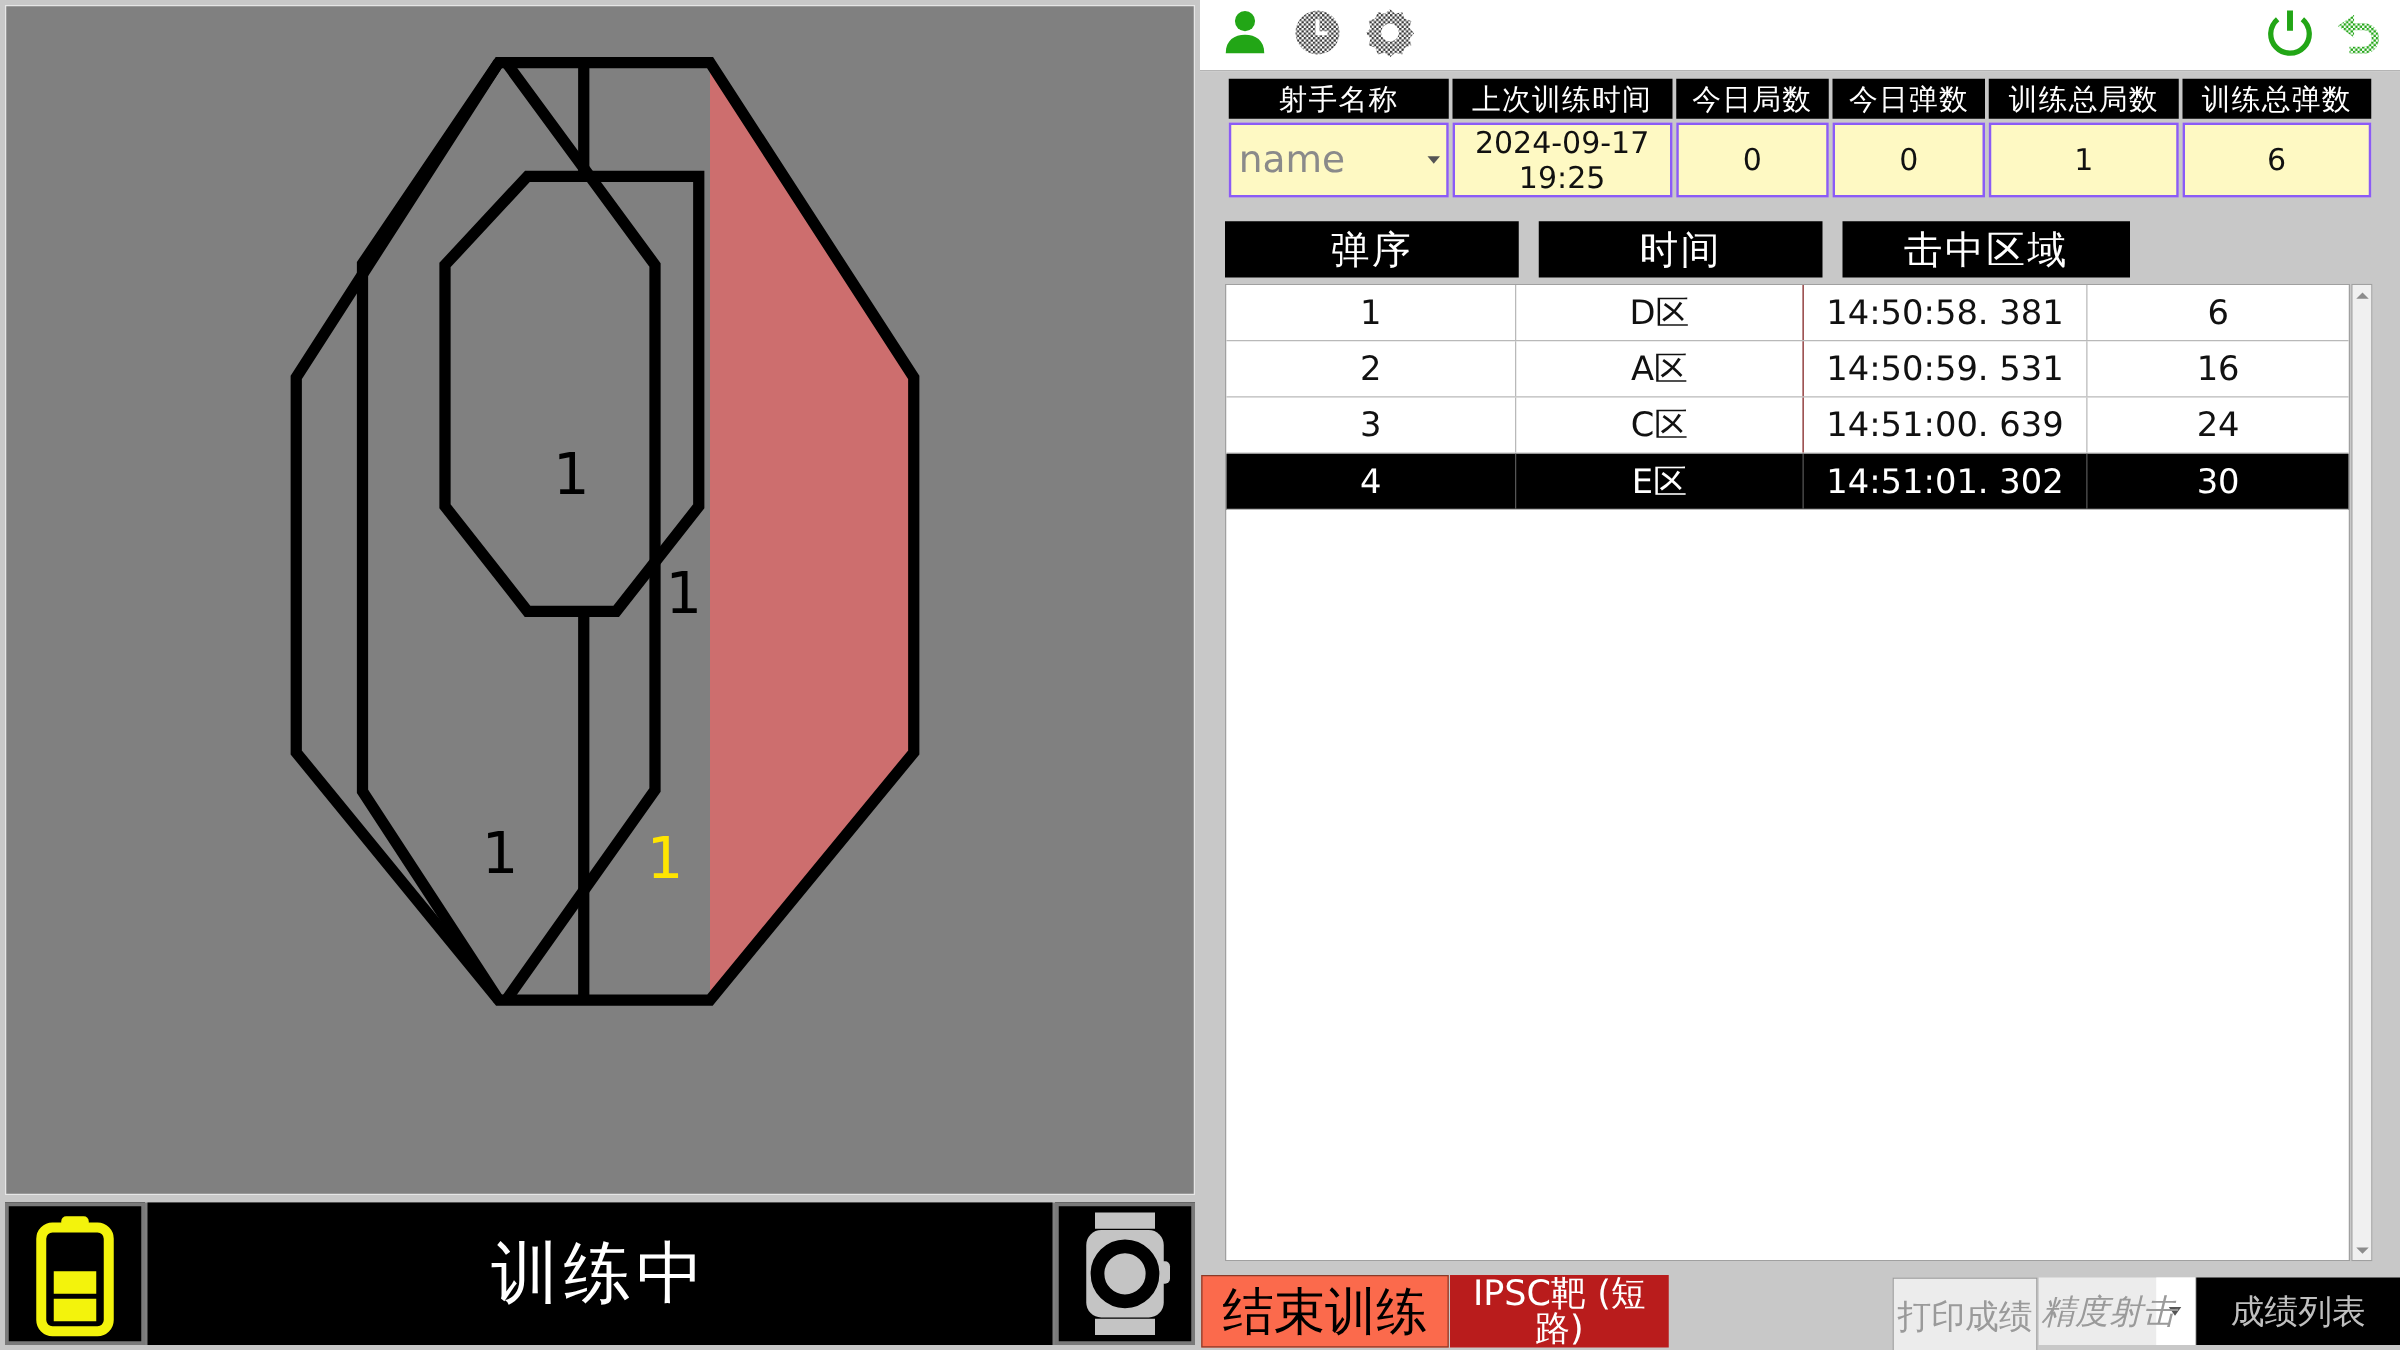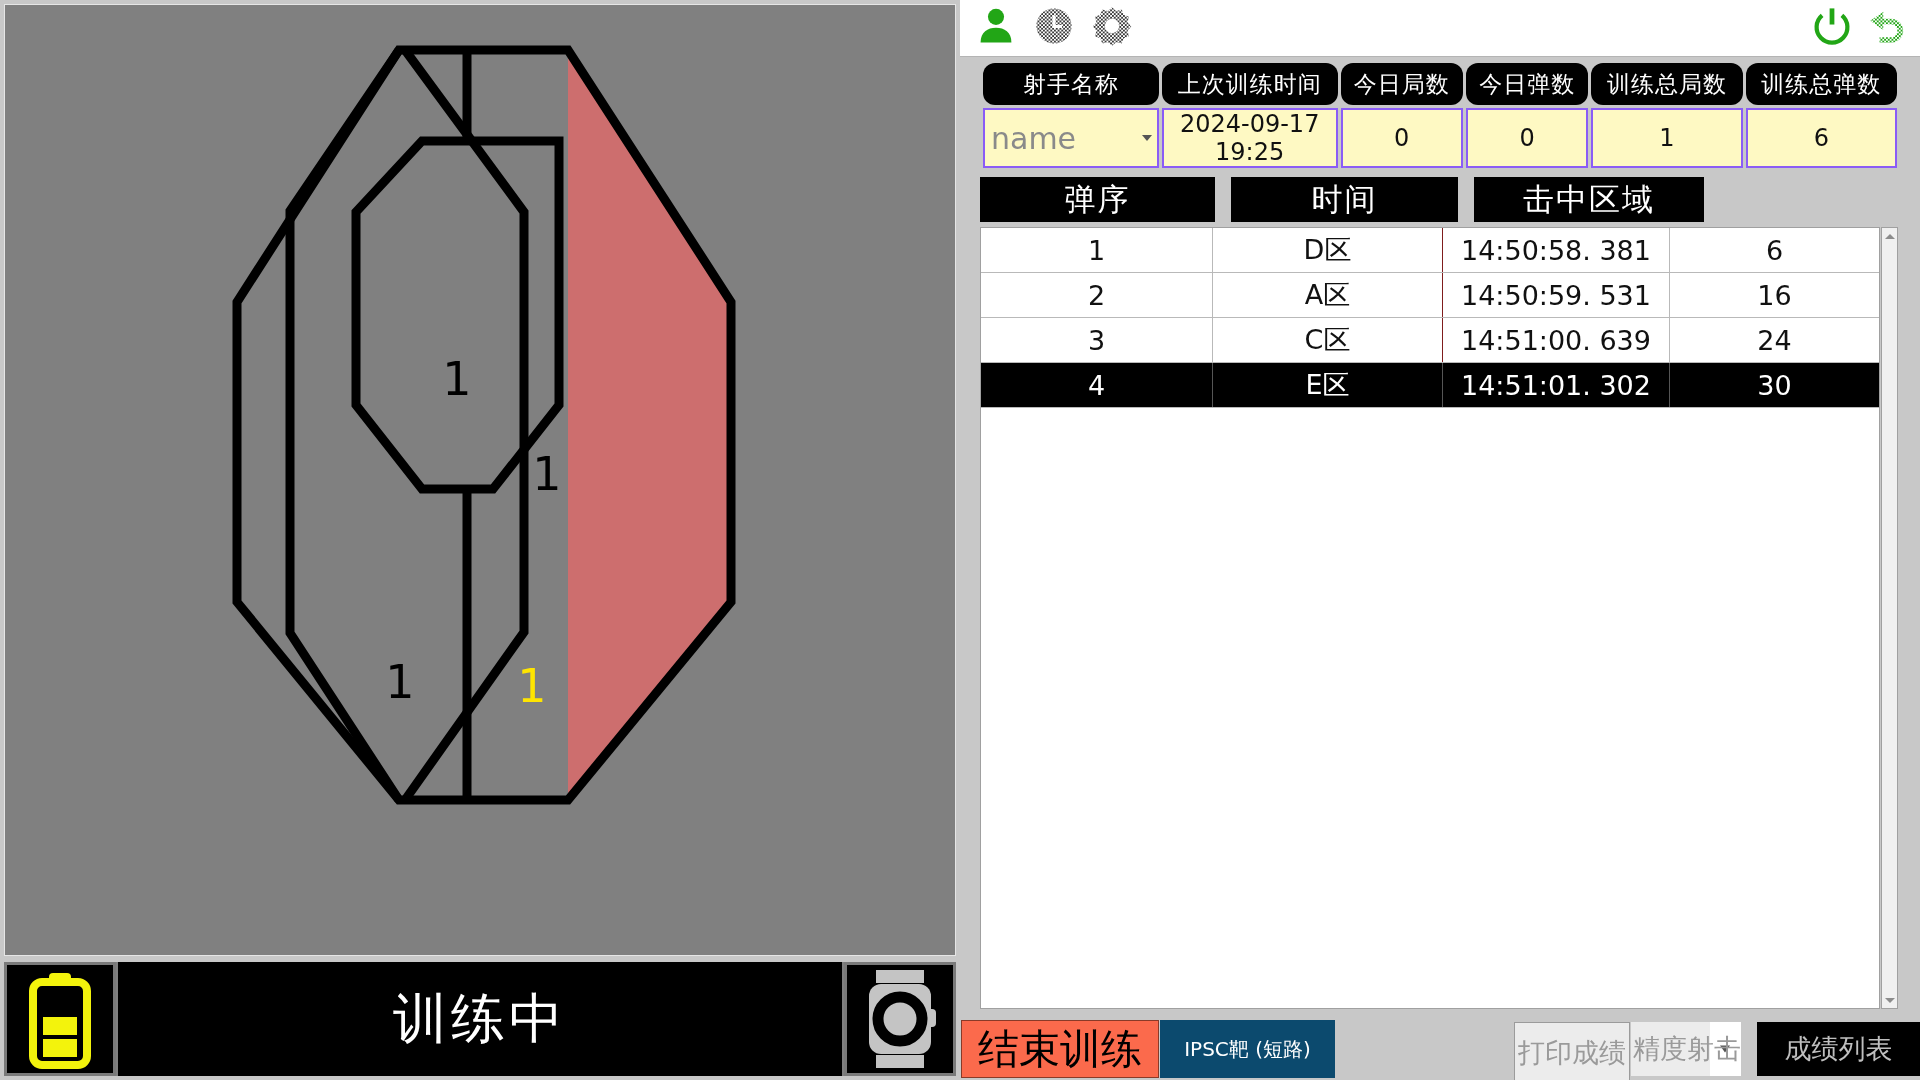--- a/index.html
+++ b/index.html
@@ -25,22 +25,22 @@
   .right-panel{position:absolute;left:960px;top:0;width:960px;height:1080px;background:#c8c8c8;}
   .toolbar{position:absolute;left:0;top:0;width:960px;height:56px;background:#fff;
            border-bottom:1px solid #b4b4b4;}
   .tb-left{position:absolute;left:14px;top:4px;display:flex;gap:14px;align-items:center;}
   .tb-right{position:absolute;right:12px;top:4px;display:flex;gap:10px;align-items:center;}
   .ticon{width:44px;height:44px;display:block;}
 
   
   .info-wrap{position:absolute;left:20px;top:60px;width:920px;}
   table.info{border-collapse:separate;border-spacing:3px;table-layout:fixed;width:920px;}
-  table.info th{background:#000;color:#fff;font-size:23px;font-weight:normal;height:42px;
-     font-family:"DejaVu Sans",sans-serif;padding:0;letter-spacing:1px;border-radius:12px;}
+  table.info th{background:#000;color:#fff;font-size:23px;font-weight:normal;height:32px;
+     font-family:"DejaVu Sans",sans-serif;padding:0;letter-spacing:1px;}
   table.info td{background:#fef9c3;height:38px;text-align:center;font-size:24px;color:#111;
      font-family:"DejaVu Sans",sans-serif;padding:0;border:2px solid #8b5cf6;box-sizing:border-box;}
   td.namecell{position:relative;background:#eee;border:1px solid #9a9a9a;text-align:left;padding:0;}
   .namecell .nm{position:absolute;left:6px;top:50%;transform:translateY(-50%);font-size:30px;color:#8a8a8a;}
   .namecell .cb-arrow{position:absolute;right:5px;top:50%;transform:translateY(-50%);
       width:0;height:0;border-left:5px solid transparent;border-right:5px solid transparent;
       border-top:6px solid #555;}
   td.timecell{font-size:21px;}
 
   
@@ -68,29 +68,29 @@
   .sb-arrow{position:absolute;left:0;width:15px;height:16px;display:flex;align-items:center;justify-content:center;}
   .sb-arrow.up{top:0}.sb-arrow.down{bottom:0}
   .tri-up{width:0;height:0;border-left:5px solid transparent;border-right:5px solid transparent;border-bottom:5px solid #8c8c8c;}
   .tri-dn{width:0;height:0;border-left:5px solid transparent;border-right:5px solid transparent;border-top:5px solid #8c8c8c;}
 
   
   .bottombar{position:absolute;left:0;top:1014px;width:960px;height:66px;background:#c8c8c8;}
   .btn-end{position:absolute;left:1px;top:6px;width:198px;height:58px;background:#fb6a4c;
       border:1px solid #8a3a28;box-sizing:border-box;display:flex;align-items:center;justify-content:center;
       font-size:41px;color:#000;font-family:"DejaVu Sans",sans-serif;letter-spacing:0px;}
-  .btn-mode{position:absolute;left:200px;top:6px;width:175px;height:58px;background:#0c4a6e;color:#fff;
+  .btn-mode{position:absolute;left:200px;top:6px;width:175px;height:58px;background:#b91c1c;color:#fff;
       display:flex;align-items:center;justify-content:center;text-align:center;line-height:1.0;
-      font-size:20px;font-family:"DejaVu Sans",sans-serif;padding:0 2px;box-sizing:border-box;}
+      font-size:28px;font-family:"DejaVu Sans",sans-serif;padding:0 2px;box-sizing:border-box;}
   .btn-print{position:absolute;left:554px;top:8px;width:116px;height:62px;background:#ececec;
       border:1px solid #9b9b9b;box-sizing:border-box;display:flex;align-items:center;justify-content:center;
       font-size:27px;color:#9a9a9a;font-family:"DejaVu Sans",sans-serif;}
-  .btn-prec{position:absolute;left:671px;top:8px;width:110px;height:54px;background:#ececec;
+  .btn-prec{position:absolute;left:671px;top:8px;width:125px;height:54px;background:#ececec;
       box-sizing:border-box;display:flex;align-items:center;font-size:27px;color:#9a9a9a;
-      font-family:"DejaVu Sans",sans-serif;padding-left:2px;}
+      font-family:"DejaVu Sans",sans-serif;padding-left:2px;font-style:italic;}
   .btn-prec .pd-arrow{position:absolute;right:11px;top:50%;transform:translateY(-50%);
       width:0;height:0;border-left:5px solid transparent;border-right:5px solid transparent;border-top:7px solid #555;}
   .btn-prec .pd-gap{position:absolute;right:0;top:0;width:31px;height:54px;background:#fff;}
   .btn-prec .pd-lbl{position:relative;z-index:2;}
   .btn-list{position:absolute;left:797px;top:8px;width:163px;height:54px;background:#000;color:#bfbfbf;
       display:flex;align-items:center;justify-content:center;font-size:27px;font-family:"DejaVu Sans",sans-serif;}
 </style>
 </head>
 <body>
 

